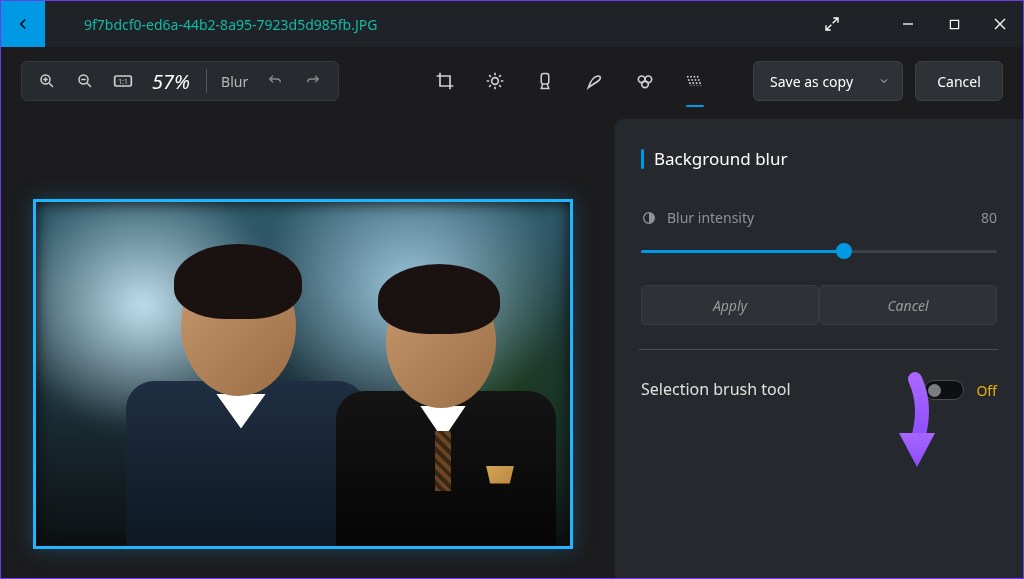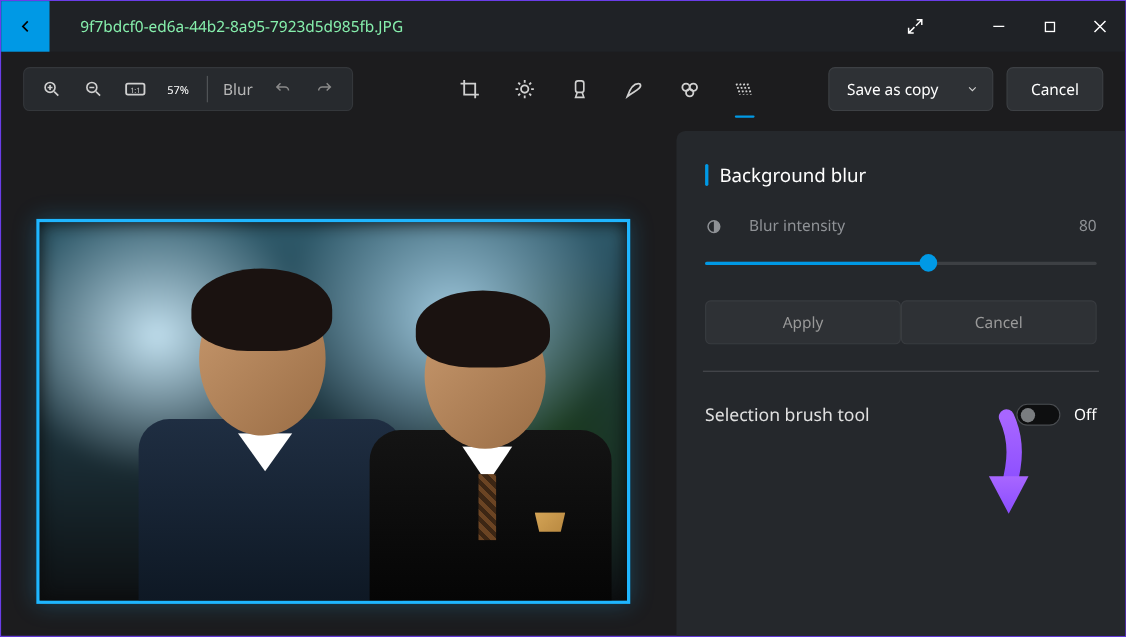--- a/index.html
+++ b/index.html
@@ -17,40 +17,40 @@
     height: 46px;
     display: flex; align-items: center;
     background: #1f2226;
   }
   .back-btn {
     width: 44px; height: 46px;
     background: #0099e5;
     display: flex; align-items: center; justify-content: center;
     cursor: pointer;
   }
-  .filename { margin-left: 28px; font-size: 14px; color: #86efac; flex: 1; }
+  .filename { margin-left: 39px; font-size: 14px; color: #14b8a6; flex: 1; }
   .win-ctrl { width: 46px; height: 46px; display: flex; align-items: center; justify-content: center; cursor: pointer; }
   .win-ctrl svg { stroke: #fff; }
   .expand-btn { width: 46px; height:46px; display:flex; align-items:center;justify-content:center; margin-right:30px; cursor:pointer;}
   
   .toolbar {
     display: flex; align-items: center;
     padding: 14px 20px 18px;
     gap: 16px;
   }
   .tool-group-a {
     display: flex; align-items: center; gap: 0;
     background: #272a2e;
     border: 1px solid #34373b;
     border-radius: 6px;
     height: 40px;
     padding: 0 6px;
   }
   .ticon { width: 38px; height: 40px; display: flex; align-items: center; justify-content: center; cursor: pointer; }
-  .zoom-pct { font-size: 10px; color: #fff; padding: 0 10px; }
+  .zoom-pct { font-size: 20px; color: #fff; padding: 0 10px; font-style: italic; }
   .divider-v { width: 1px; height: 24px; background: #55585b; margin: 0 6px; }
   .reset-txt { font-size: 14px; color: #b8b8b8; padding: 0 8px; cursor:pointer;}
   .center-tools {
     display: flex; align-items: center; gap: 10px;
     margin-left: 70px;
   }
   .ct { width: 40px; height: 40px; display: flex; align-items: center; justify-content: center; cursor:pointer; border-radius:4px; position:relative;}
   .ct.active::after { content:""; position:absolute; bottom:-6px; left:50%; transform:translateX(-50%); width:18px; height:2.5px; background:#0099e5; border-radius:2px;}
   .right-actions { margin-left: auto; display: flex; gap: 12px; }
   .btn {
@@ -102,40 +102,40 @@
   .tie2{position:absolute; top:175px; left:99px; width:16px; height:60px; background:repeating-linear-gradient(45deg,#6b4423 0 4px,#3c2614 4px 8px);}
   .pocket{position:absolute; top:210px; left:150px; width:28px; height:18px; background:linear-gradient(135deg,#d4a456,#b88840); clip-path:polygon(0 0,100% 0,85% 100%,15% 100%);}
   
   .panel {
     width: 408px;
     background: #25282c;
     border-radius: 8px 0 0 0;
     margin-top: 0;
     padding: 28px 26px;
   }
-  .panel-title-row { display:flex; align-items:center; gap:10px; margin-bottom:26px;}
+  .panel-title-row { display:flex; align-items:center; gap:10px; margin-bottom:38px;}
   .panel-accent { width:3px; height:20px; background:#0099e5; border-radius:2px;}
   .panel-title { font-size:17px; color:#fff; }
   .row { display:flex; align-items:center; justify-content:space-between; font-size:14px; color:#8f9296;}
   .row.blur-label { margin-bottom:14px;}
-  .ic-lbl { display:flex; align-items:center; gap:24px;}
+  .ic-lbl { display:flex; align-items:center; gap:10px;}
   .slider-wrap { position:relative; height:20px; margin-bottom:24px;}
   .slider-track { position:absolute; top:9px; left:0; right:0; height:3px; background:#3d4044; border-radius:2px;}
   .slider-fill { position:absolute; top:9px; left:0; height:3px; background:#0099e5; border-radius:2px;}
   .slider-thumb { position:absolute; top:2px; width:16px; height:16px; background:#0099e5; border-radius:50%; margin-left:-8px; cursor:pointer;}
-  .btn-pair { display:flex; margin-bottom:24px;}
+  .btn-pair { display:flex; margin-bottom:24px;font-style:italic;}
   .pbtn { flex:1; height:40px; background:#2e3135; border:1px solid #393c40; border-radius:5px; display:flex; align-items:center; justify-content:center; font-size:14px; color:#999; cursor:pointer;}
   .hsep { height:1px; background:#4a4d51; margin:8px -2px 28px;}
   .toggle {
     width:40px; height:20px; background:#0e0f10; border:1px solid #4a4d51;
     border-radius:12px; position:relative; cursor:pointer;
   }
   .toggle .knob { position:absolute; left:3px; top:3px; width:13px; height:13px; background:#7a7d80; border-radius:50%;}
-  .tog-lbl { font-size:14px; color:#ffffff; margin-left:12px;}
-  .brush-row { display:flex; align-items:center; justify-content:space-between;}
+  .tog-lbl { font-size:14px; color:#eab308; margin-left:12px;}
+  .brush-row { display:flex; align-items:flex-end; justify-content:space-between;}
   
   .arrow-annot { position:absolute; right:78px; top:370px; pointer-events:none;}
 </style>
 </head>
 <body>
 
 <div class="titlebar">
   <div class="back-btn">
     <svg width="18" height="18" viewBox="0 0 24 24" fill="none" stroke="#000" stroke-width="2">
         <path d="M15 6l-6 6 6 6"></path>

